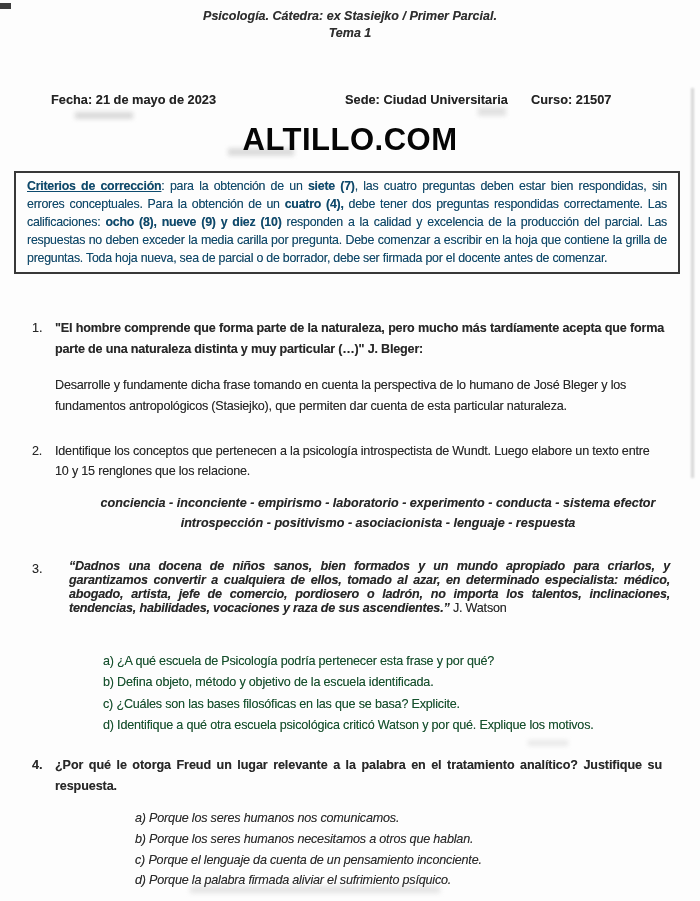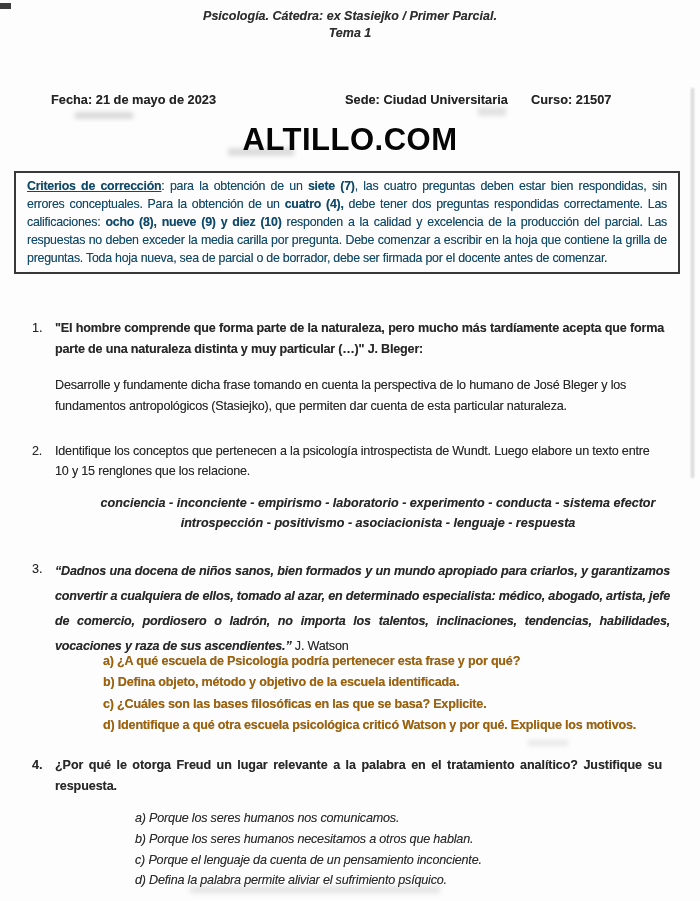--- a/index.html
+++ b/index.html
@@ -63,25 +63,25 @@
   .q1 { left:32px; top:318px; width:632px; }
   .q1 .q-quote { font-weight:bold; text-align:justify; letter-spacing:-0.2px; line-height:20.5px; }
   .q1 .q-body  { margin-top:16px; line-height:20.5px; letter-spacing:-0.2px; }
   .q2 { left:32px; top:441px; width:632px; letter-spacing:-0.2px; }
   .concepts {
     position:absolute; left:0; top:494px; width:100%;
     text-align:center; font-weight:bold; font-style:italic;
     font-size:12.6px; line-height:19.5px; color:#272727;padding-left:28px;
   }
   .q3 { left:32px; top:559px; width:638px; }
-  .q3 .q-quote { font-weight:bold; font-style:italic; text-align:justify; letter-spacing:-0.2px; line-height:25px; }
+  .q3 .q-quote { font-weight:bold; font-style:italic; text-align:justify; letter-spacing:-0.2px; line-height:14px;margin-left:14px; }
   .q3 .q-attrib { font-weight:normal; font-style:normal; }
   .q3-items {
     position:absolute; left:103px; top:651px;
-    font-size:12.6px; line-height:21.3px; color:#a16207; letter-spacing:-0.2px;font-weight:bold;
+    font-size:12.6px; line-height:21.3px; color:#14532d; letter-spacing:-0.2px;
   }
   .q4 { left:32px; top:755px; width:630px; font-weight:bold; }
   .q4 .q-content { text-align:justify; line-height:21px; letter-spacing:-0.1px; }
   .q4-options {
     position:absolute; left:103px; top:808px;
     font-style:italic; font-size:12.6px; line-height:20.8px;
     color:#2c2c2c; letter-spacing:-0.2px;margin-left:32px;
   }
 
   
@@ -153,16 +153,16 @@
   </div>
 
   <div class="q q4">
     <span class="q-num">4.</span>
     <div class="q-content">¿Por qué le otorga Freud un lugar relevante a la palabra en el tratamiento analítico? Justifique su respuesta.</div>
   </div>
   <div class="q4-options">
     <div>a) Porque los seres humanos nos comunicamos.</div>
     <div>b) Porque los seres humanos necesitamos a otros que hablan.</div>
     <div>c) Porque el lenguaje da cuenta de un pensamiento inconciente.</div>
-    <div>d) Defina la palabra permite aliviar el sufrimiento psíquico.</div>
+    <div>d) Porque la palabra firmada aliviar el sufrimiento psíquico.</div>
   </div>
 
 </div>
 
 </body></html>

